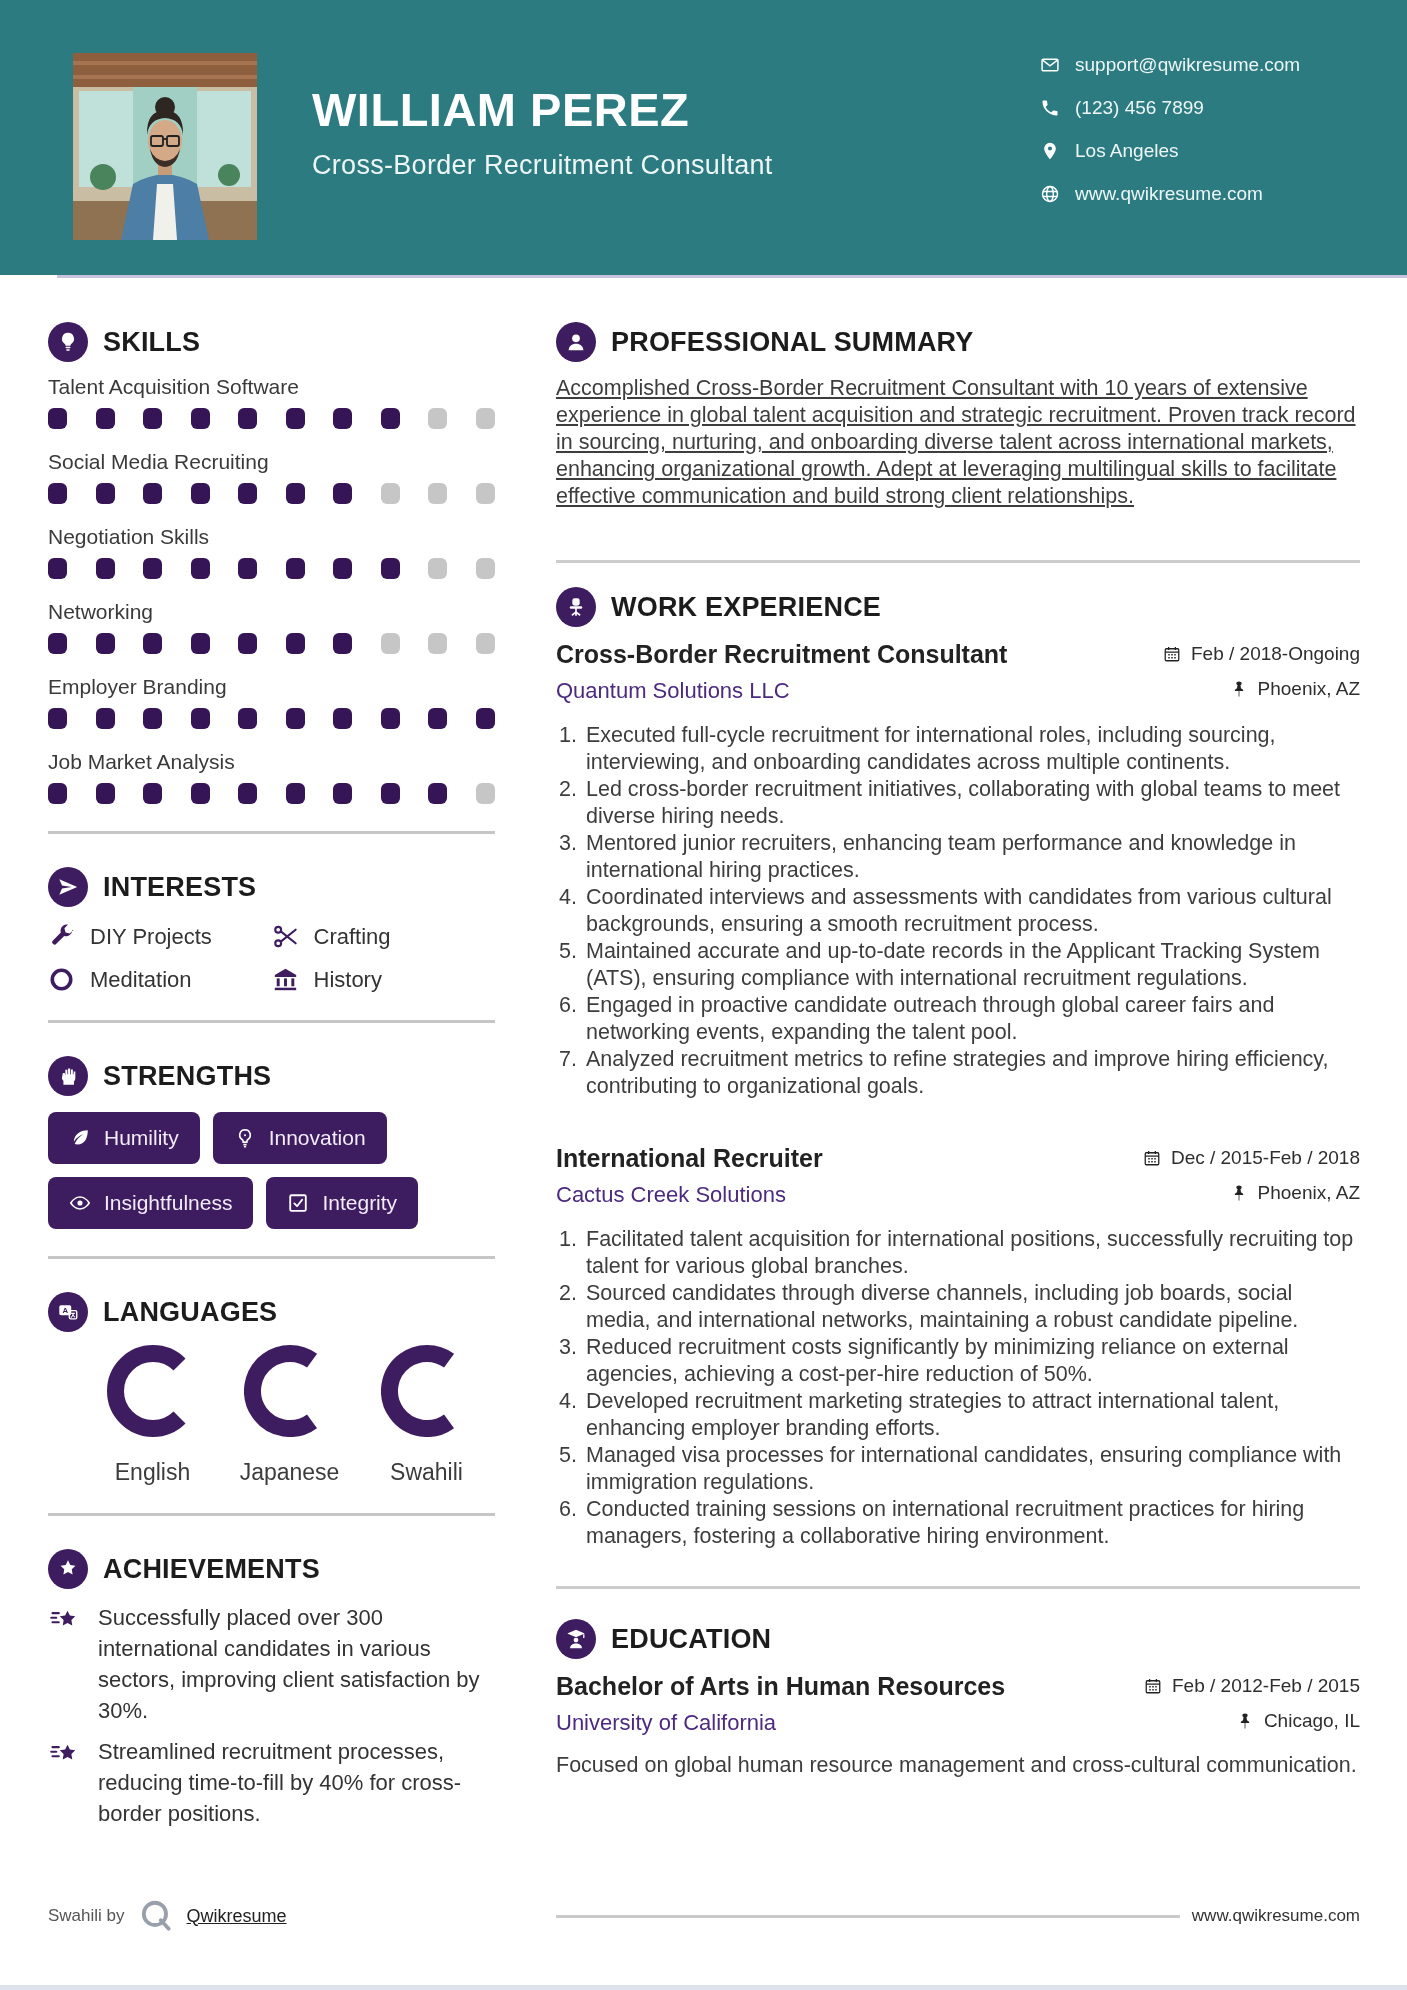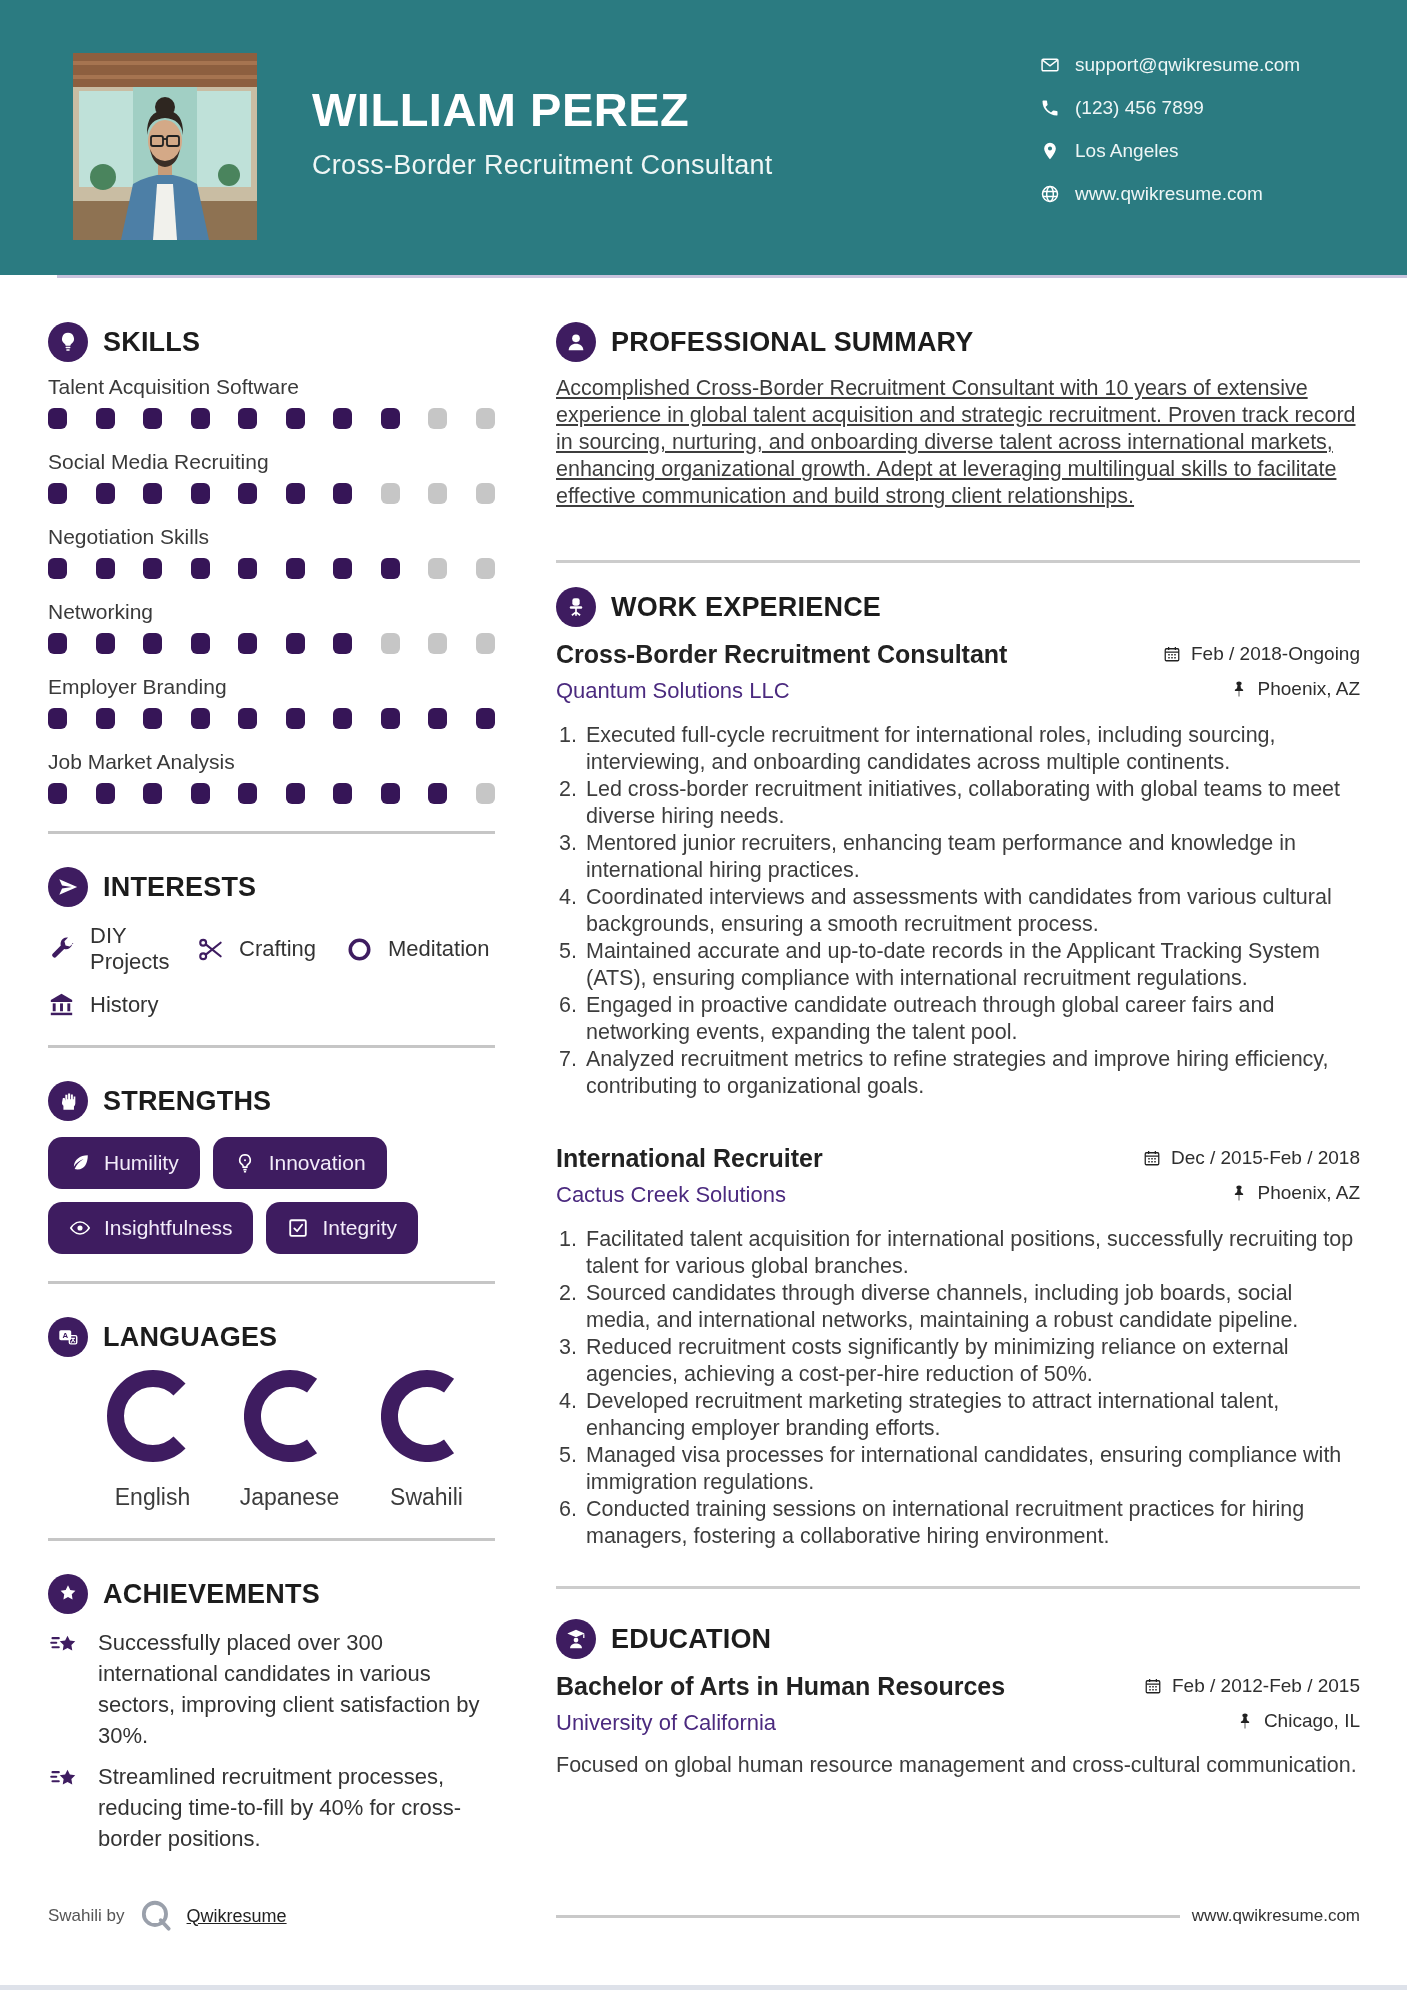--- a/index.html
+++ b/index.html
@@ -36,29 +36,29 @@
 
   
   .skill { margin-bottom:21px; }
   .skill:last-child { margin-bottom:0; }
   .skill-label { font-size:21px; color:#3a3a3a; margin-bottom:9px; }
   .dots { display:flex; justify-content:space-between; }
   .dot { width:19px; height:21px; border-radius:6px; background:#c6c6c6; }
   .dot.filled { background:#361557; }
 
   
-  .interests-grid { display:grid; grid-template-columns:1fr 1fr 1fr; row-gap:16px; margin-top:16px; }
+  .interests-grid { display:grid; grid-template-columns:1fr 1fr; row-gap:16px; margin-top:16px; }
   .interest { display:flex; align-items:center; gap:15px; }
   .interest .icon { width:27px; height:27px; color:#3e1c60; flex:none; }
   .interest-label { font-size:22px; color:#333333; }
 
   
   .pills { display:flex; flex-wrap:wrap; gap:13px; margin-top:16px; }
   .pill { display:flex; align-items:center; gap:13px; background:#3e1c60; color:#f3ecfa;
-          font-size:21px; padding:0 21px; height:52px; border-radius:14px; }
+          font-size:21px; padding:0 21px; height:52px; border-radius:8px; }
   .pill .icon { width:22px; height:22px; color:#ffffff; flex:none; }
 
   
   .lang-row { display:flex; margin-left:36px; margin-top:8px; }
   .lang { width:146px; display:flex; flex-direction:column; align-items:center; }
   .donut { width:92px; height:92px; }
   .lang-label { margin-top:22px; font-size:23px; color:#3c3c3c; }
 
   
   .ach-item { display:flex; gap:16px; margin-bottom:10px; }

